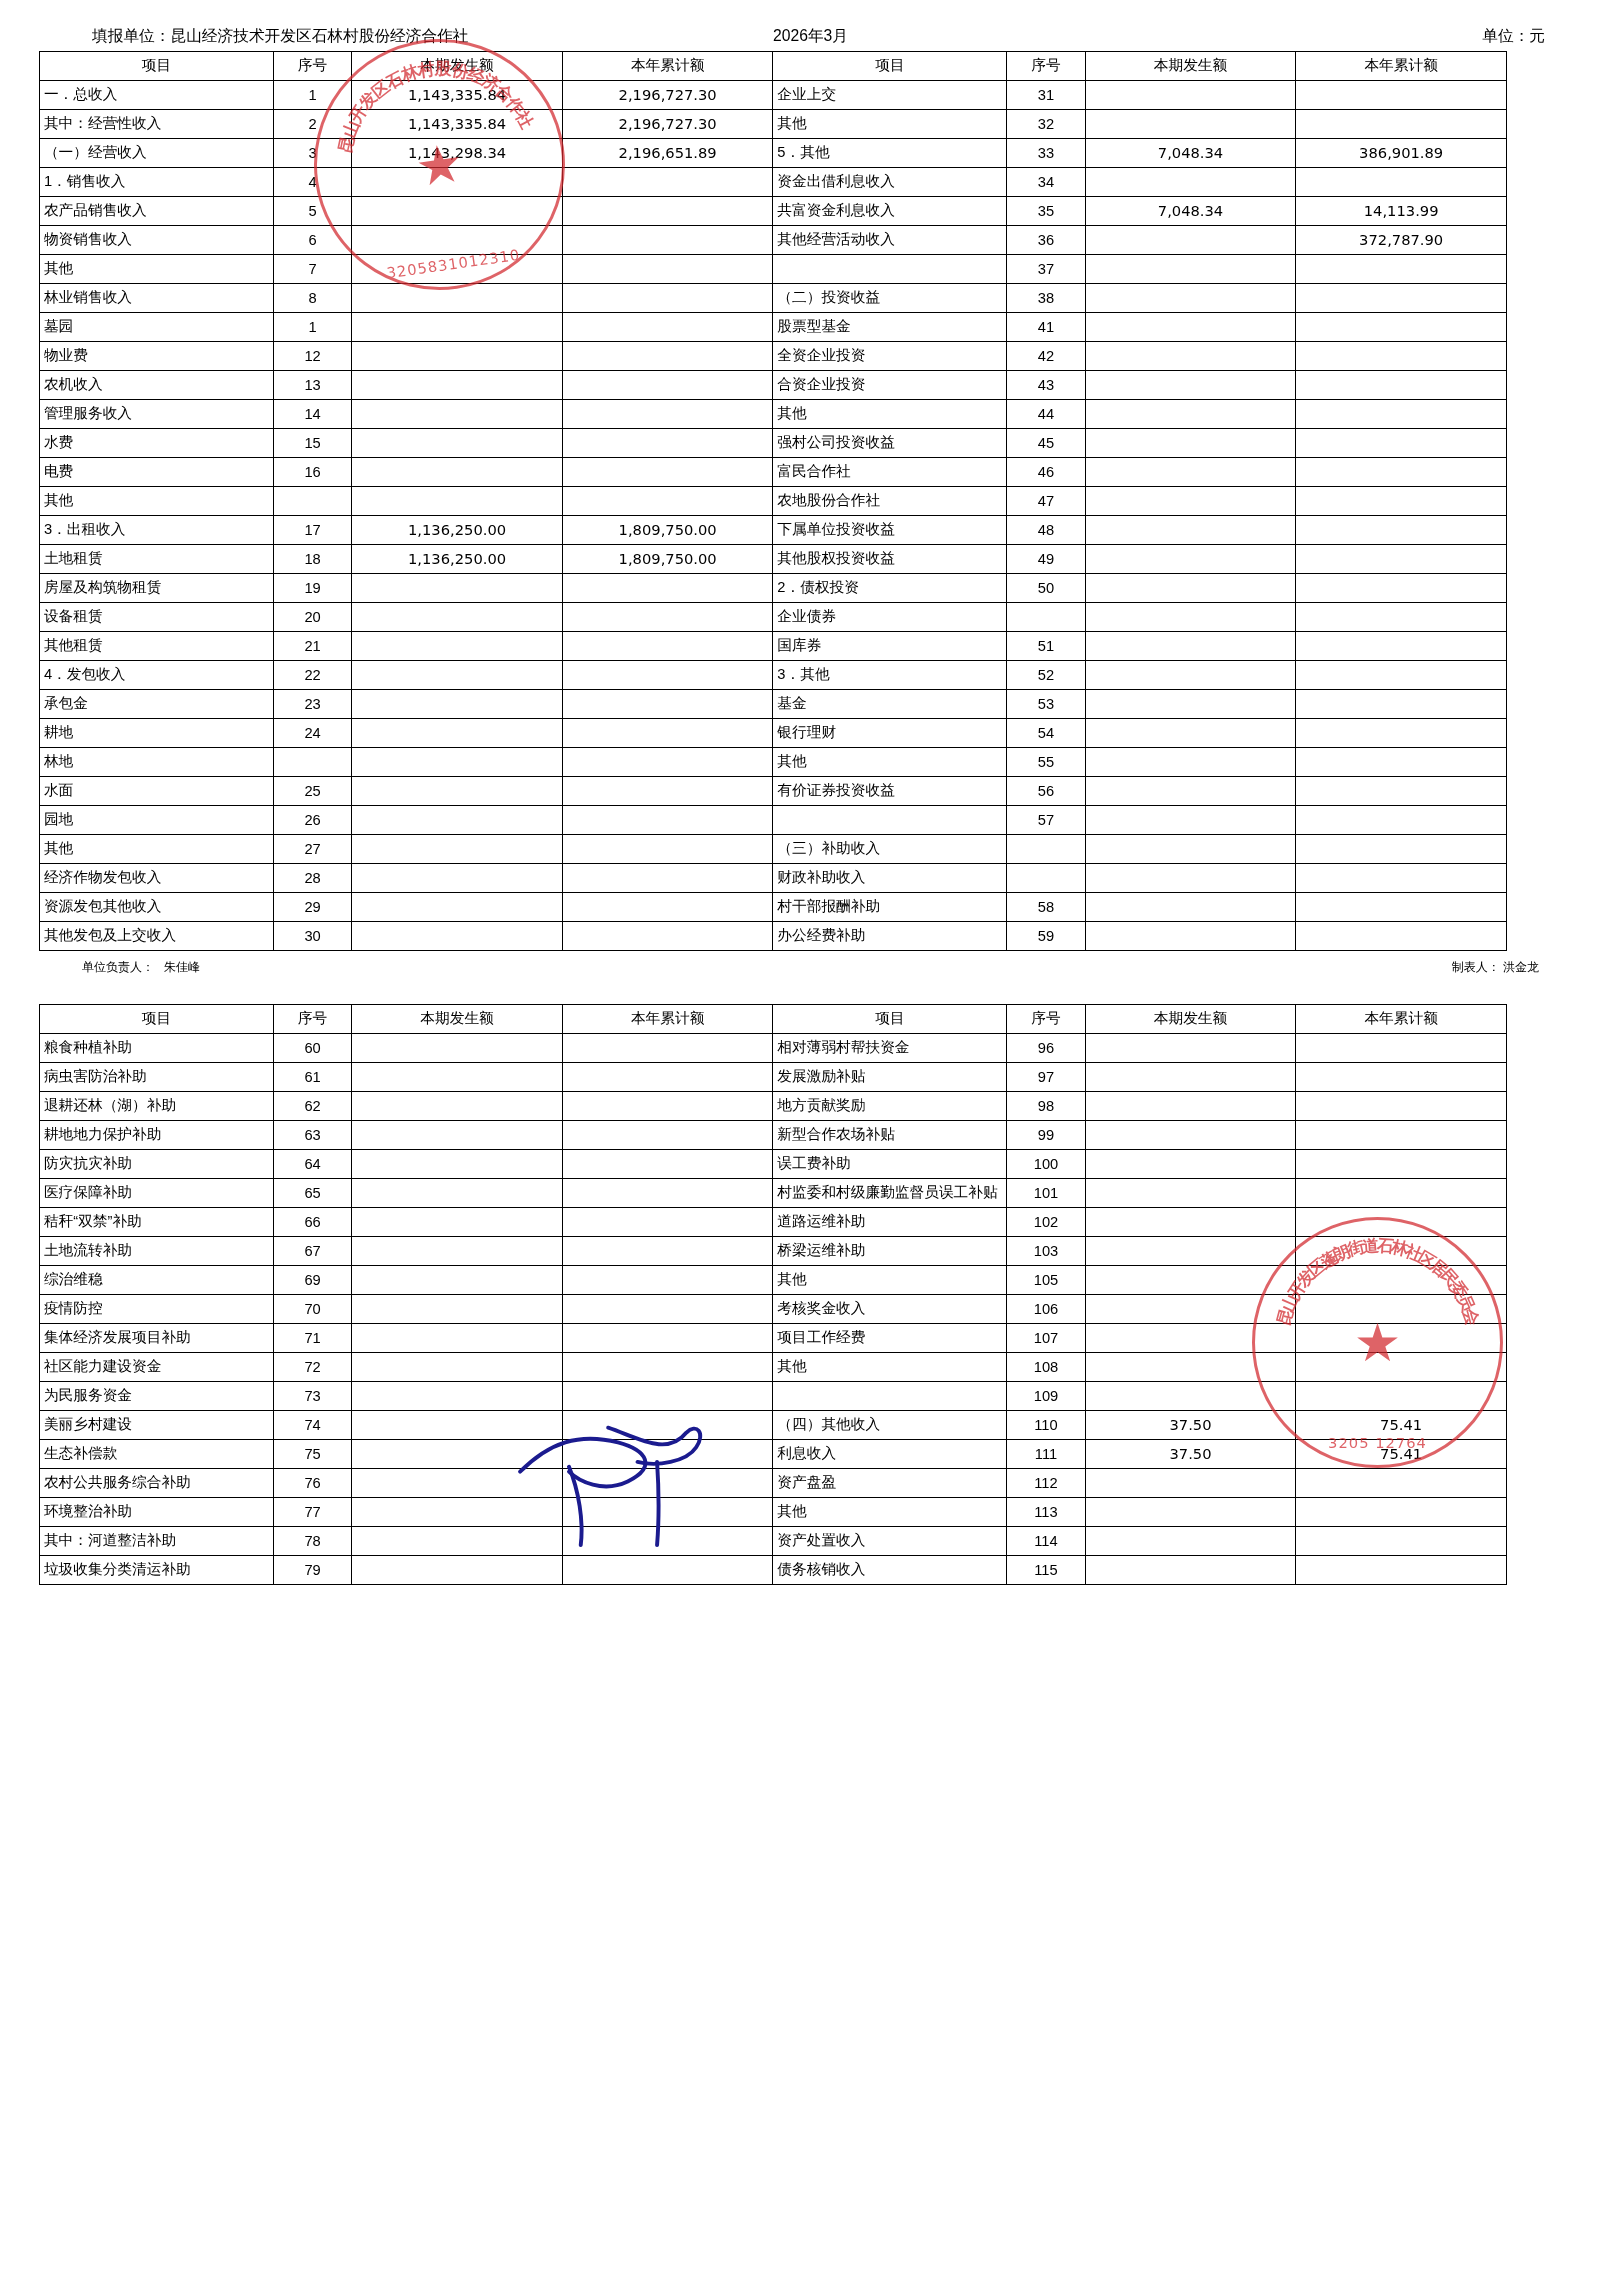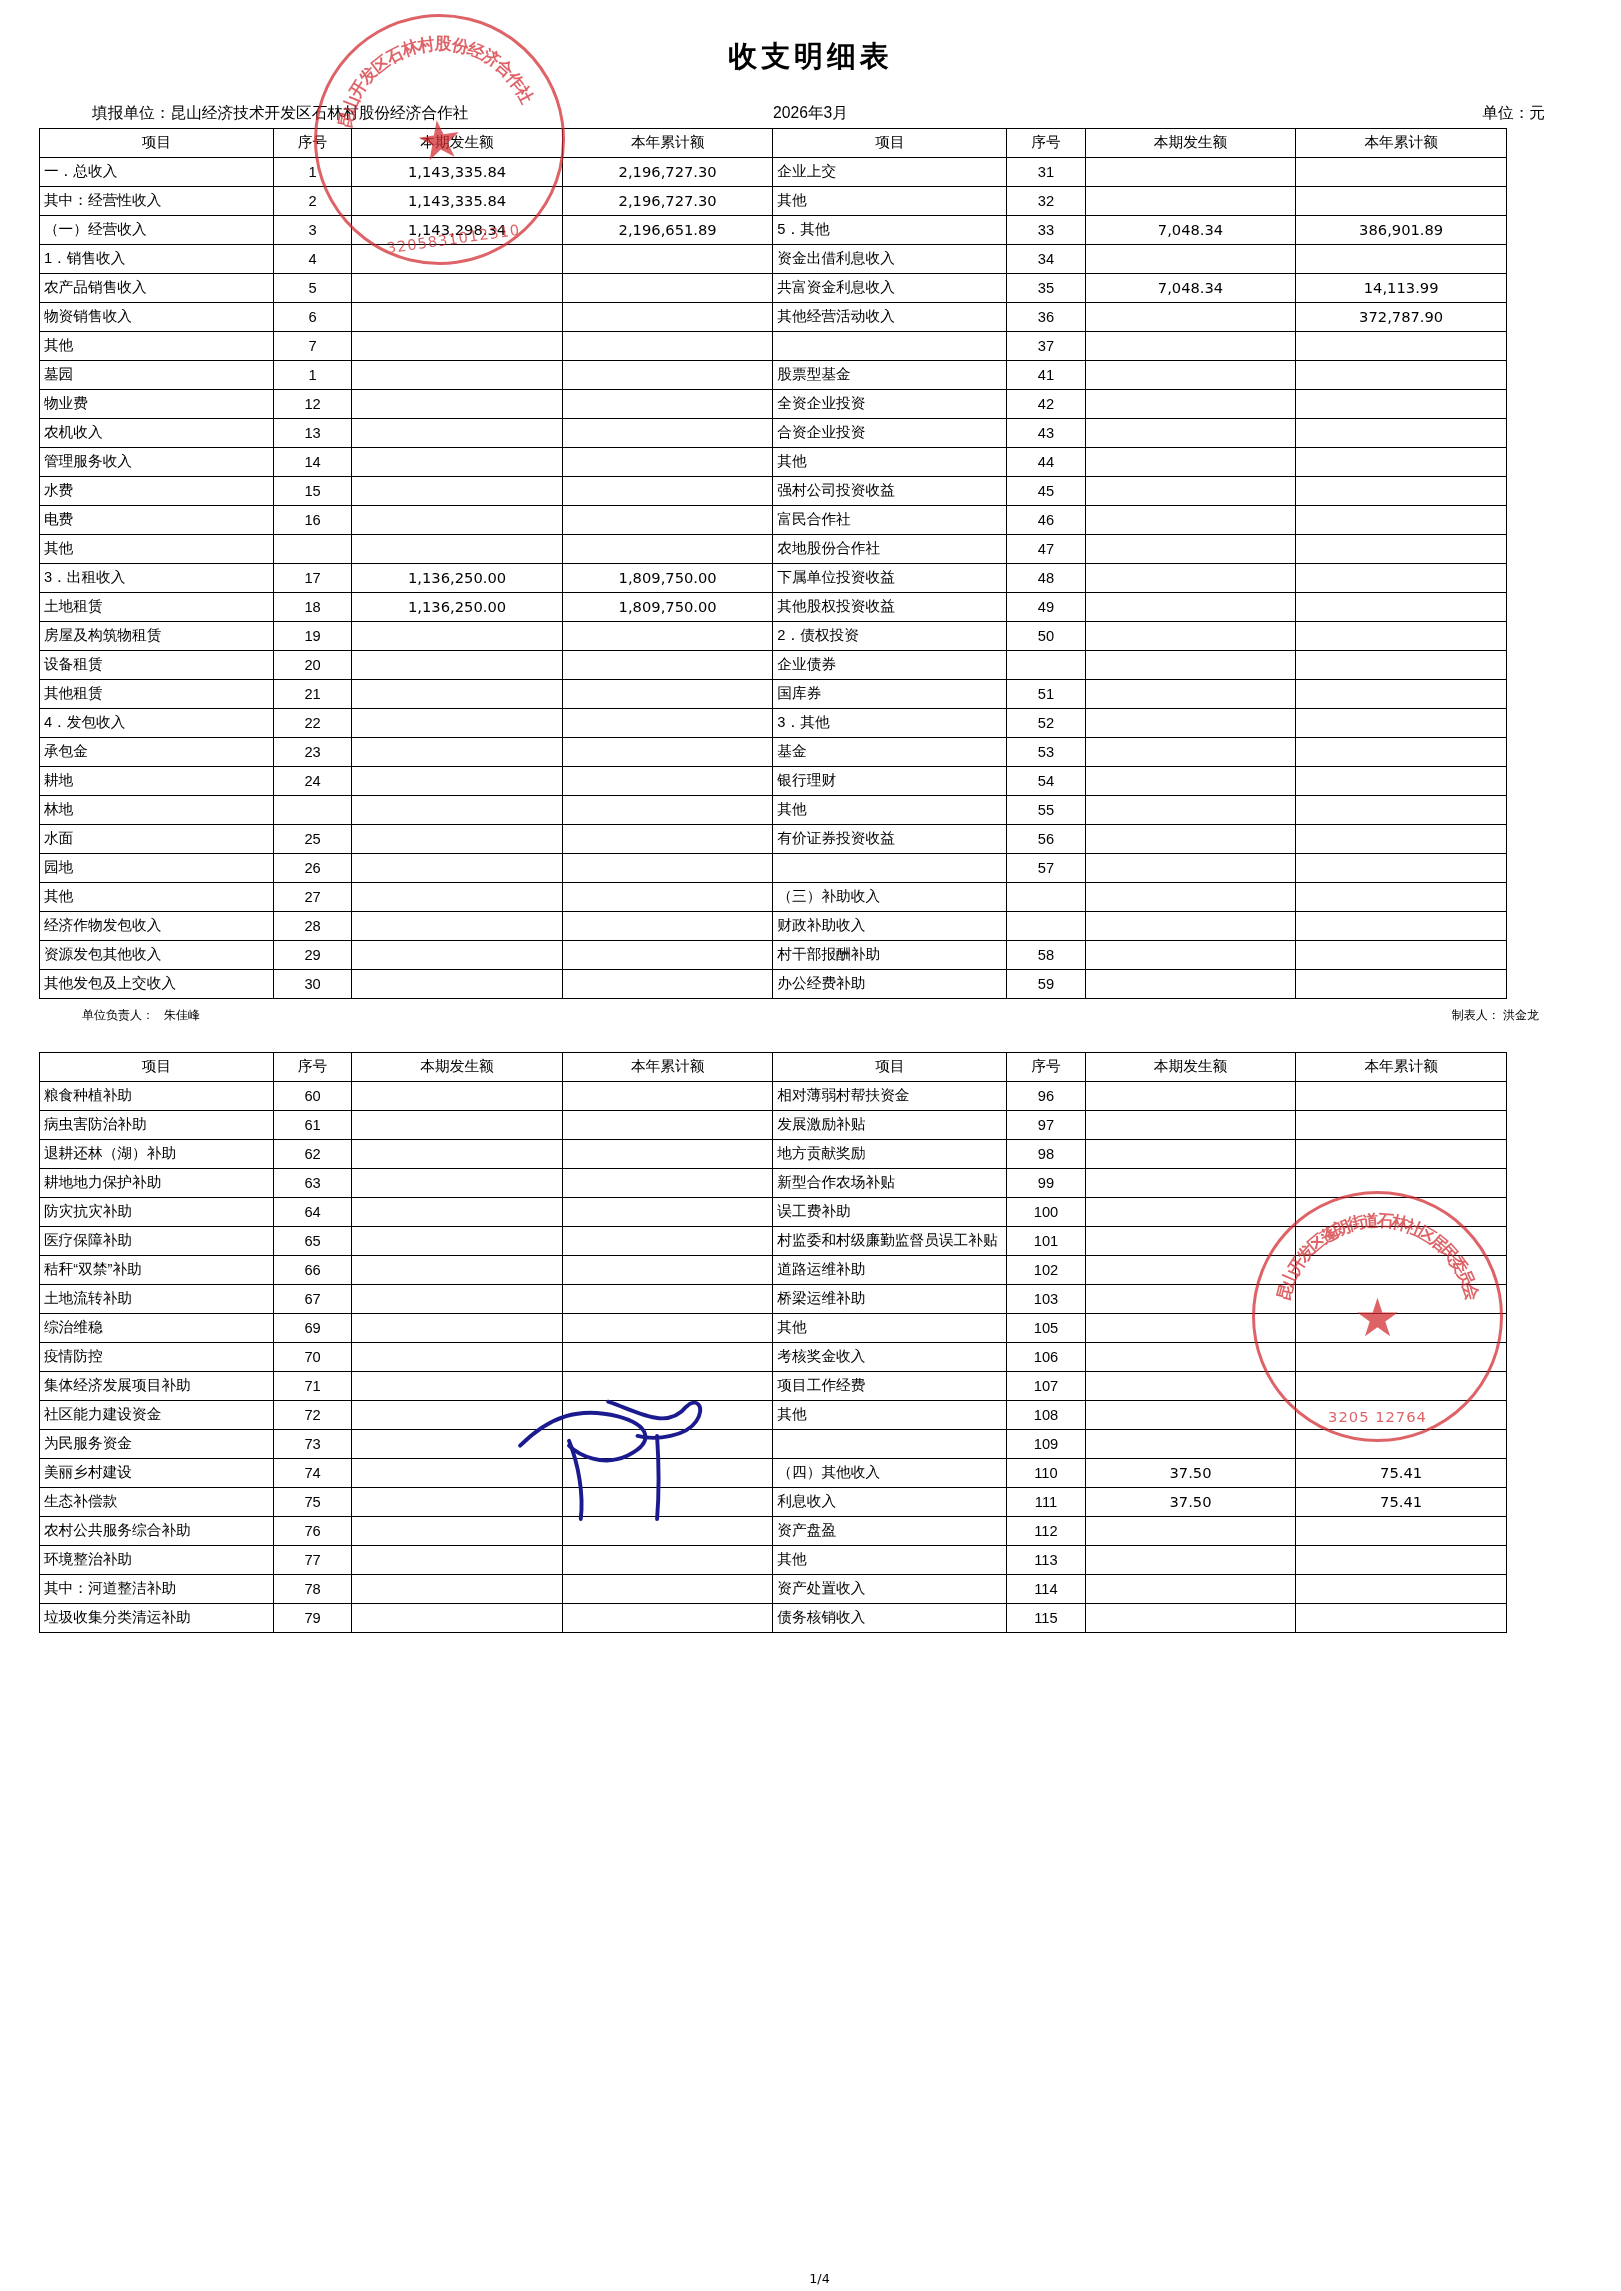--- a/index.html
+++ b/index.html
@@ -153,21 +153,20 @@
     stroke-width: 4;
     fill: none;
     stroke-linecap: round;
   }
 </style>
 </head>
 <body>
 
 <div class="page">
 
-  <div class="title">收支明细表</div>
 
   <div class="meta-row">
     <div class="meta-left">
       <span>填报单位：</span><span>昆山经济技术开发区石林村股份经济合作社</span>
     </div>
     <div class="meta-center">2026年3月</div>
     <div class="meta-right">单位：元</div>
   </div>
 
   <table class="grid" id="table1">
@@ -252,20 +251,30 @@
           <td class="c-val"></td>
           <td class="c-val">372,787.90</td>
         </tr>
         <tr>
           <td class="lvl2">其他</td>
           <td class="c-num">7</td>
           <td class="c-val"></td>
           <td class="c-val"></td>
           <td class="lvl3"></td>
           <td class="c-num">37</td>
+          <td class="c-val"></td>
+          <td class="c-val"></td>
+        </tr>
+        <tr>
+          <td class="lvl2">林业销售收入</td>
+          <td class="c-num">8</td>
+          <td class="c-val"></td>
+          <td class="c-val"></td>
+          <td class="lvl1">（二）投资收益</td>
+          <td class="c-num">38</td>
           <td class="c-val"></td>
           <td class="c-val"></td>
         </tr>
         <tr>
           <td class="lvl2">墓园</td>
           <td class="c-num">1</td>
           <td class="c-val"></td>
           <td class="c-val"></td>
           <td class="lvl3">股票型基金</td>
           <td class="c-num">41</td>

